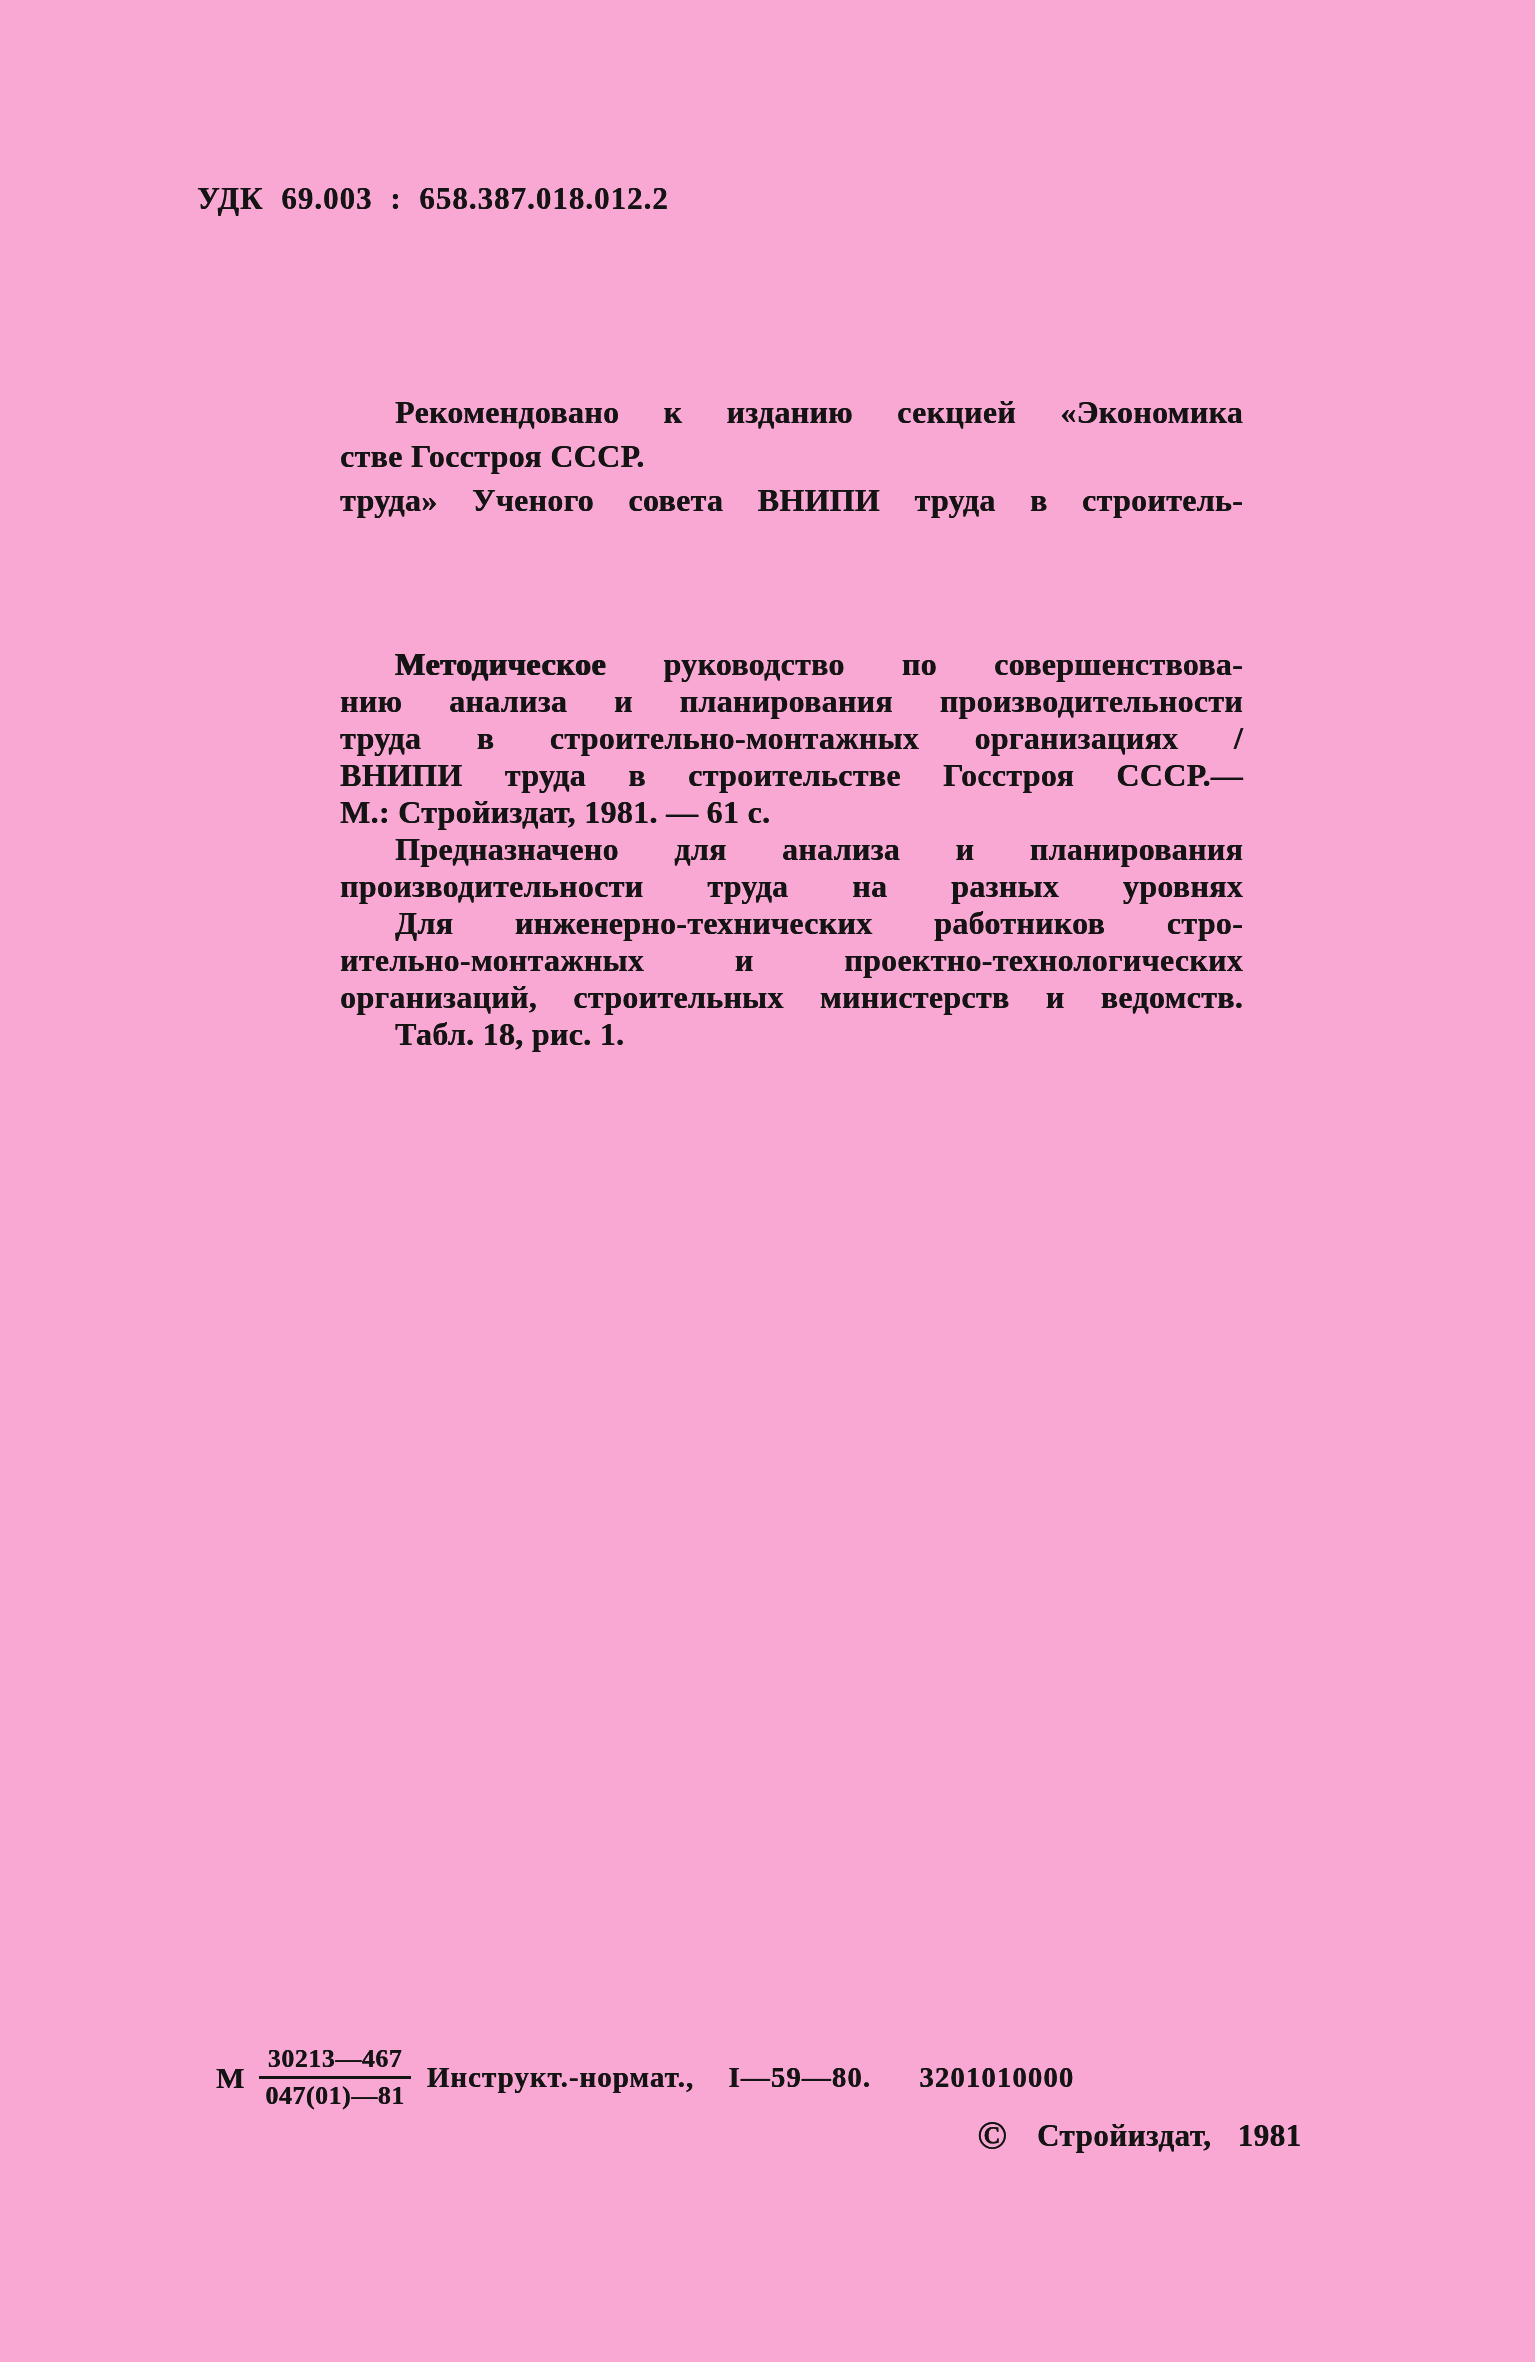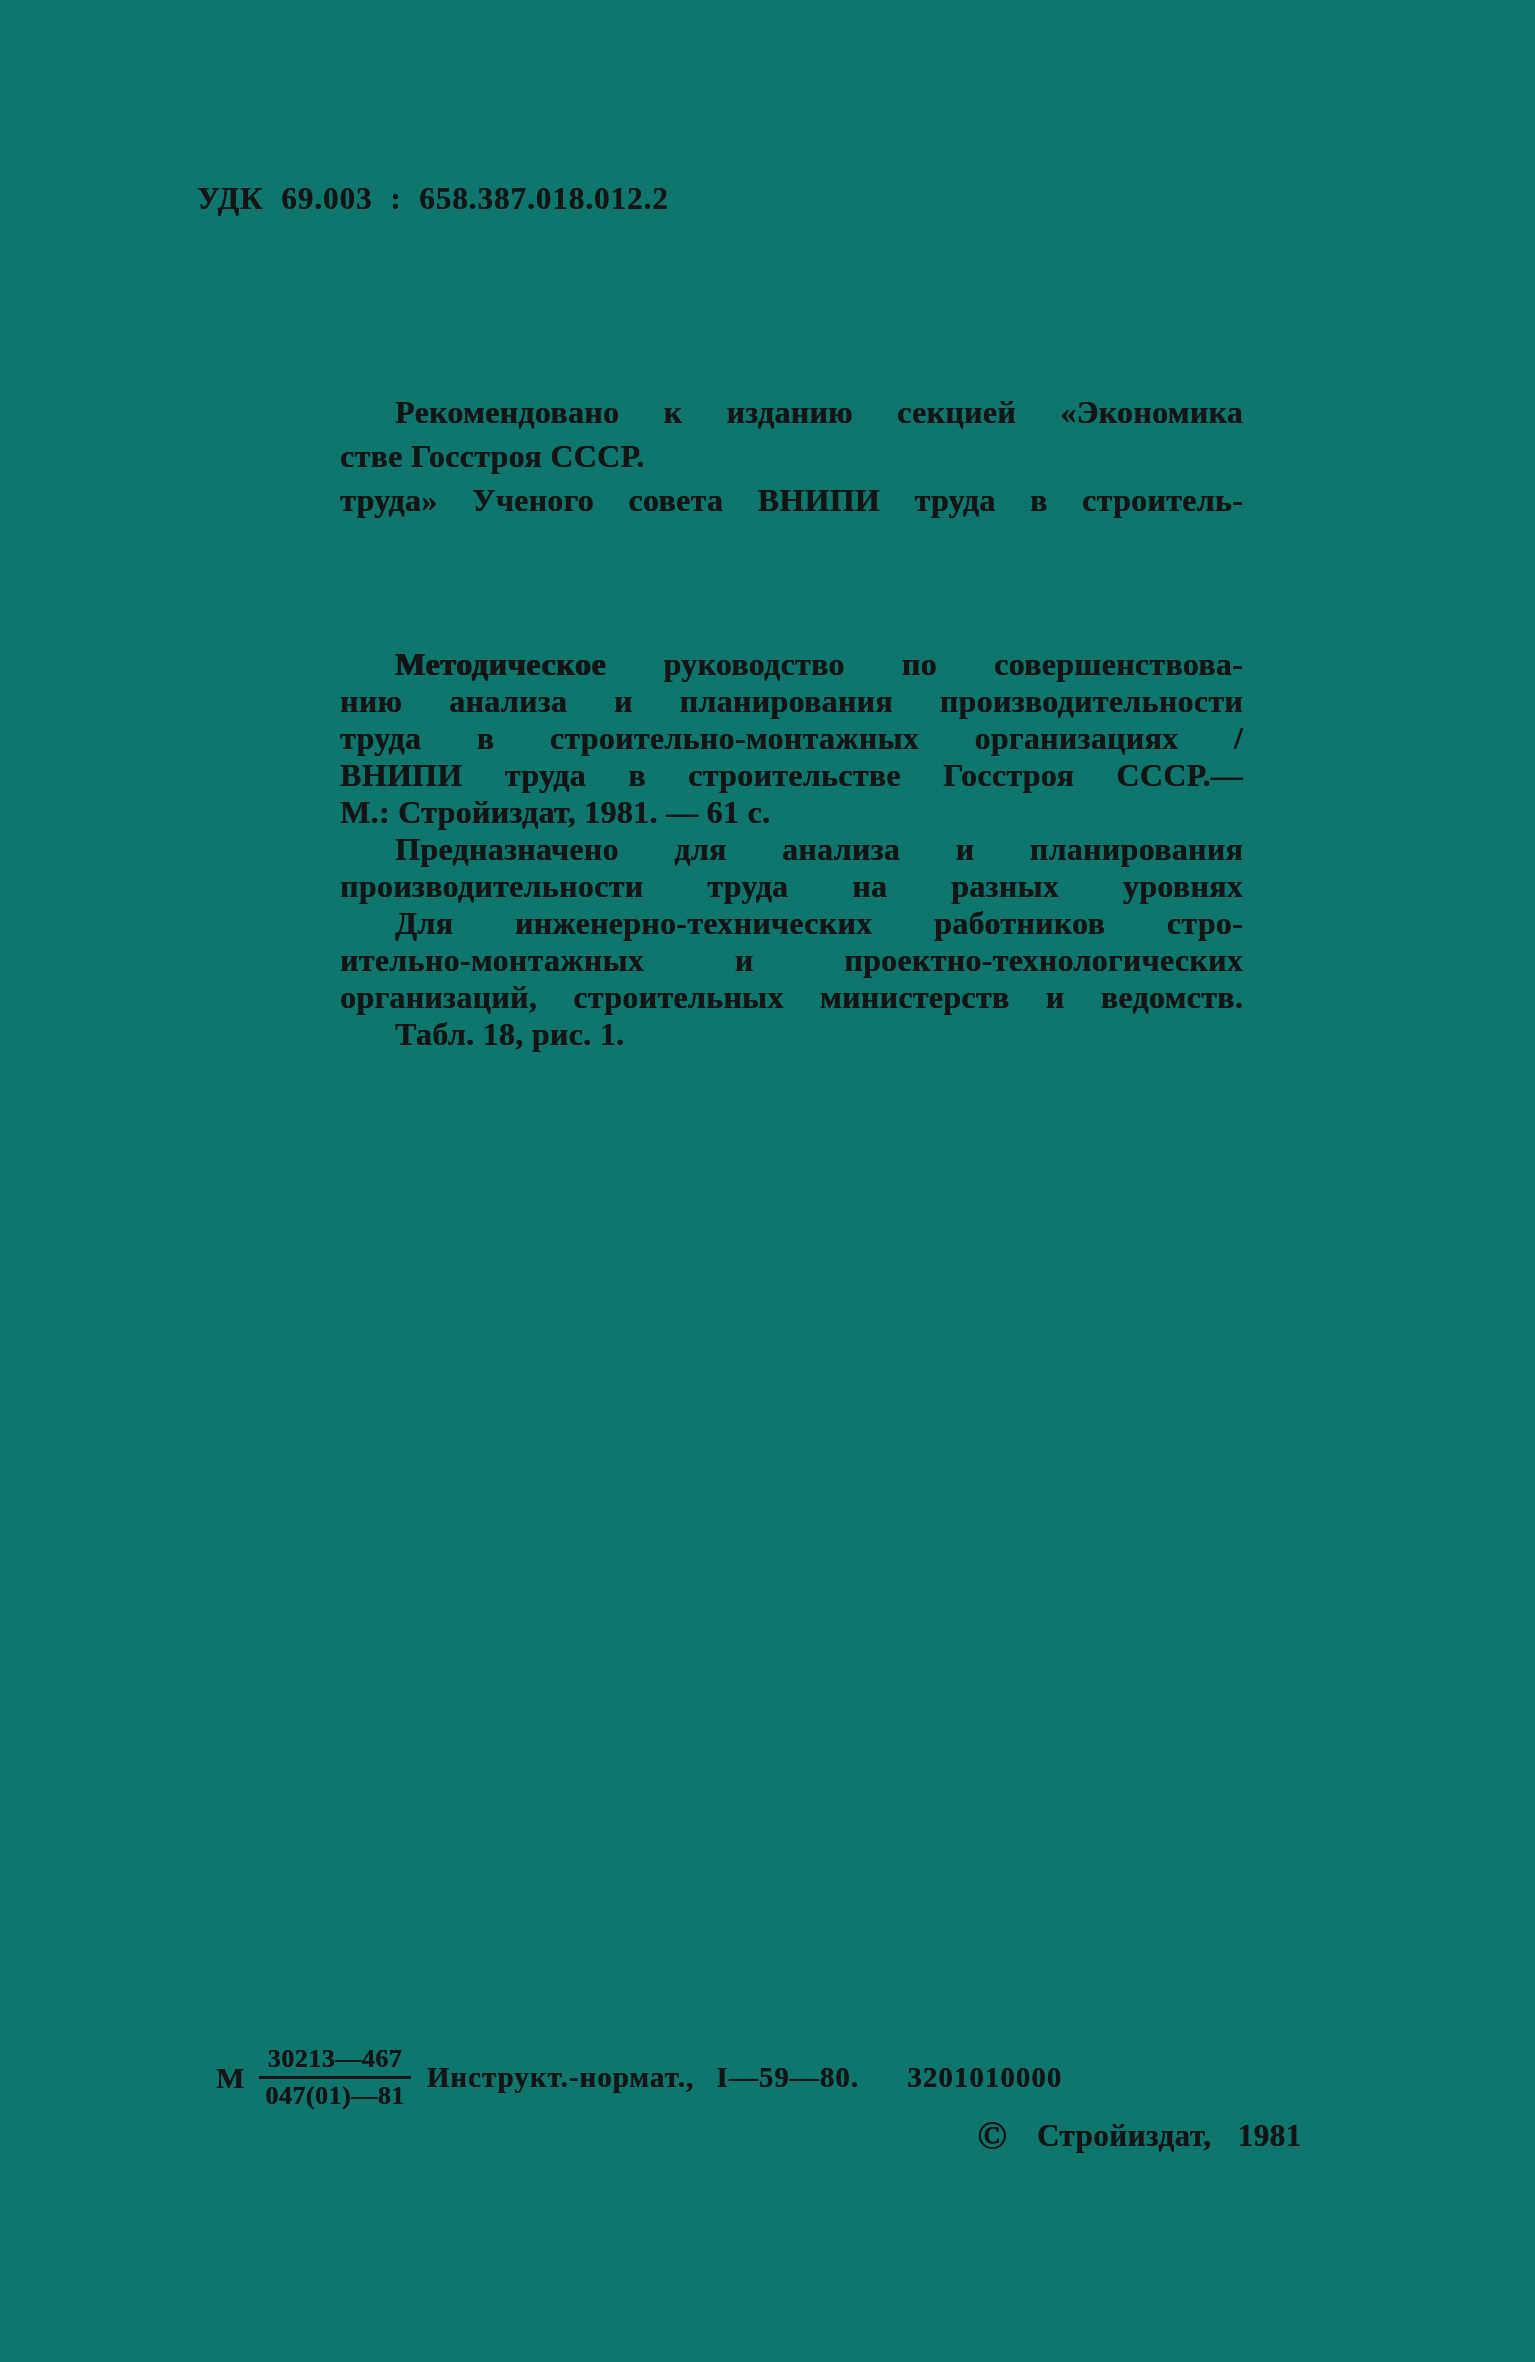--- a/index.html
+++ b/index.html
@@ -6,21 +6,21 @@
   body {
     width: 1535px; height: 2362px;
     background: #ffffff;
     font-family: "Liberation Serif", "DejaVu Serif", serif;
     color: #141414;
     position: relative;
     overflow: hidden;
   }
   .page {
     position: absolute; inset: 0;
-    background: #0f766e;
+    background: #f9a8d4;
   }
   .txt {
     font-weight: 700;
     text-shadow: 0.35px 0 0 currentColor;
     white-space: nowrap;
   }
   
   .udk {
     position: absolute; left: 197px; top: 181px;
     font-size: 31px; letter-spacing: 1px; word-spacing: 9px;
@@ -59,21 +59,21 @@
     display: inline-block; text-align: center;
     margin-left: 15px; font-size: 26px; letter-spacing: 0.5px;
   }
   .fraction .num {
     padding: 0 6px 2px 6px; line-height: 30px;
     border-bottom: 3px solid #141414;
   }
   .fraction .den { padding: 2px 6px 0 6px; line-height: 30px; }
   .imprint-note { display: inline-block; font-size: 29px; letter-spacing: 1px; }
   .imprint-note .seg1 { margin-left: 16px; }
-  .imprint-note .seg2 { margin-left: 14px; }
+  .imprint-note .seg2 { margin-left: 26px; }
   .imprint-note .seg3 { margin-left: 40px; }
   
   .copyright {
     position: absolute; left: 977px; top: 2116px;
     display: flex; align-items: center;
   }
   .copyright .c-symbol { font-size: 40px; line-height: 40px; }
   .copyright .c-text { font-size: 31px; margin-left: 30px; word-spacing: 18px; letter-spacing: 0.5px; }
 </style>
 </head>

